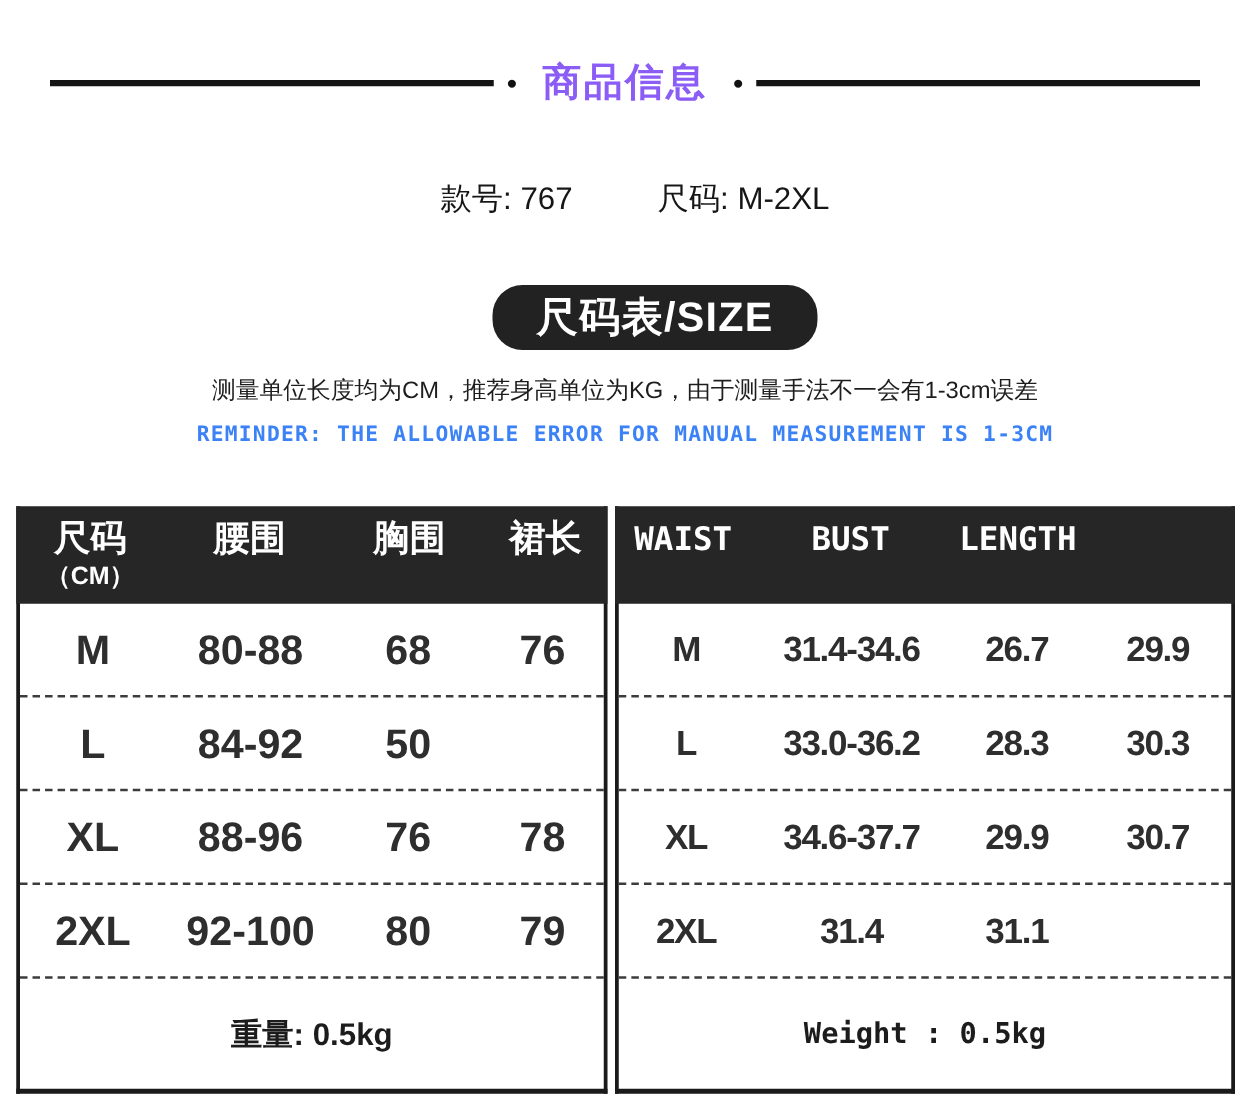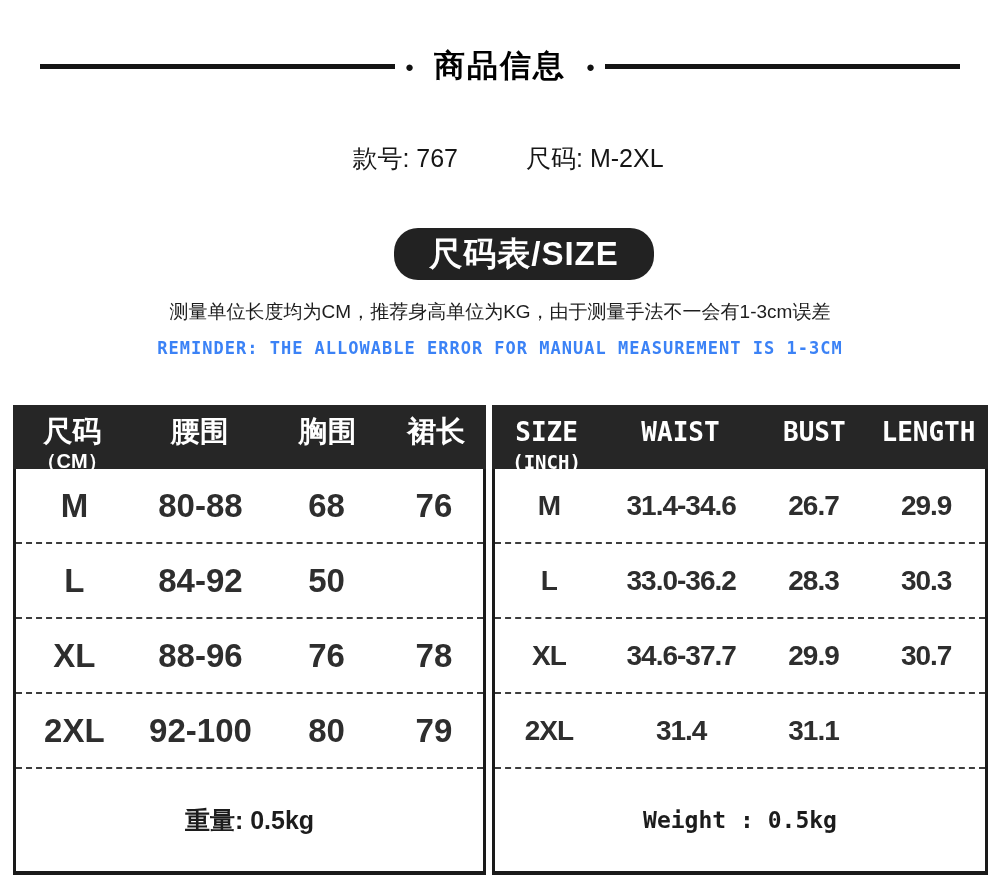--- a/index.html
+++ b/index.html
@@ -10,21 +10,21 @@
   }
   .mono { font-family: "DejaVu Sans Mono", "Liberation Mono", monospace; }
 
   
   .divider-row {
     position: absolute; top: 46px; left: 40px; right: 40px; height: 40px;
     display: flex; align-items: center;
   }
   .divider-line { flex: 1; height: 5px; background: #141414; }
   .divider-title {
-    font-size: 31px; font-weight: 700; color: #000000;
+    font-size: 31px; font-weight: 700; color: #8b5cf6;
     margin: 0 10px; white-space: nowrap; letter-spacing: 2px;
   }
   .bullet { font-size: 15px; color: #111; margin: 0 10px; line-height: 1; }
 
   
   .product-row {
     position: absolute; top: 142px; left: 0; width: 100%;
     display: flex; justify-content: center; gap: 68px;
     font-size: 25px; color: #161616; padding-left: 16px;
   }
@@ -56,21 +56,21 @@
   .size-table {
     height: 100%;
     border-left: 3px solid #1a1a1a; border-right: 3px solid #1a1a1a;
     border-bottom: 4px solid #1a1a1a;
     display: flex; flex-direction: column; background: #ffffff;
   }
   .size-table.cm { width: 473px; }
   .size-table.inch { width: 496px; }
 
   .thead {
-    height: 64px; background: #262626; color: #ffffff;
+    height: 78px; background: #262626; color: #ffffff;
     display: grid; align-items: start; margin: 0 -3px; padding-top: 9px;
   }
   .cols-cm  { grid-template-columns: 25% 29% 25% 21%; }
   .cols-inch{ grid-template-columns: 22% 32% 22% 24%; }
   .th { text-align: center; }
   .th .l1 { display: block; font-size: 29px; font-weight: 700; line-height: 34px; }
   .th .l2 { display: block; font-size: 20px; font-weight: 700; line-height: 26px; }
   .inch .th .l1 { font-size: 26px; line-height: 36px; }
   .inch .th .l2 { font-size: 19px; line-height: 24px; }
 
@@ -152,24 +152,20 @@
       <div class="td">80</div>
       <div class="td">79</div>
     </div>
 
     <div class="tfoot">重量: 0.5kg</div>
   </div>
 
   <div class="size-table inch">
     <div class="thead cols-inch mono">
       <div class="th">
-        <span class="l1">SIZE</span>
-        <span class="l2">(INCH)</span>
-      </div>
-      <div class="th">
         <span class="l1">WAIST</span>
       </div>
       <div class="th">
         <span class="l1">BUST</span>
       </div>
       <div class="th">
         <span class="l1">LENGTH</span>
       </div>
     </div>
 

